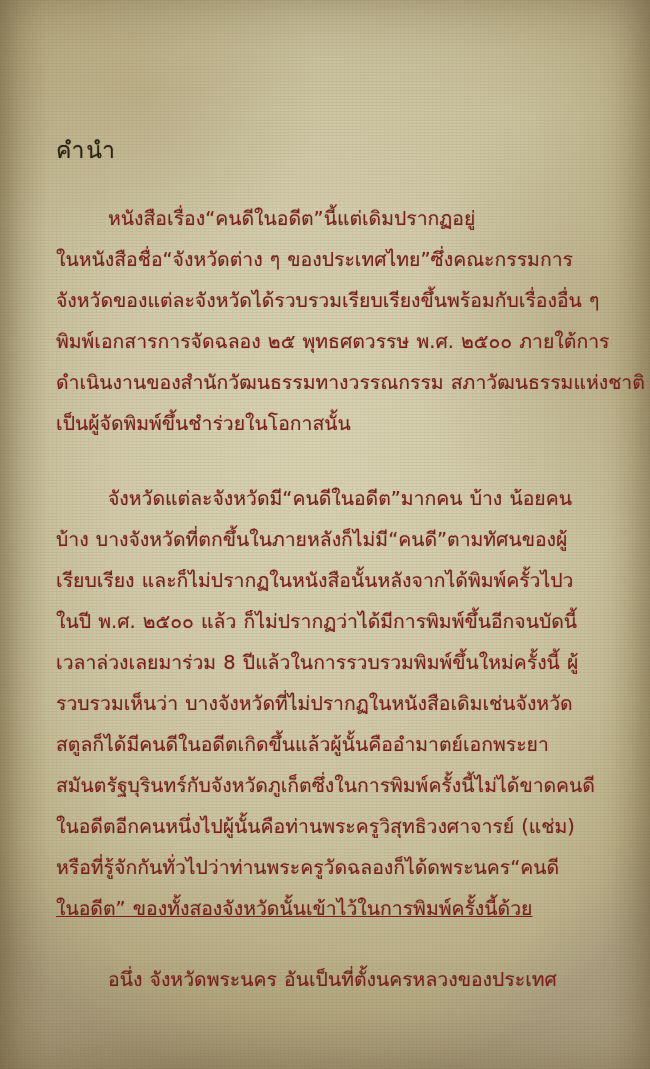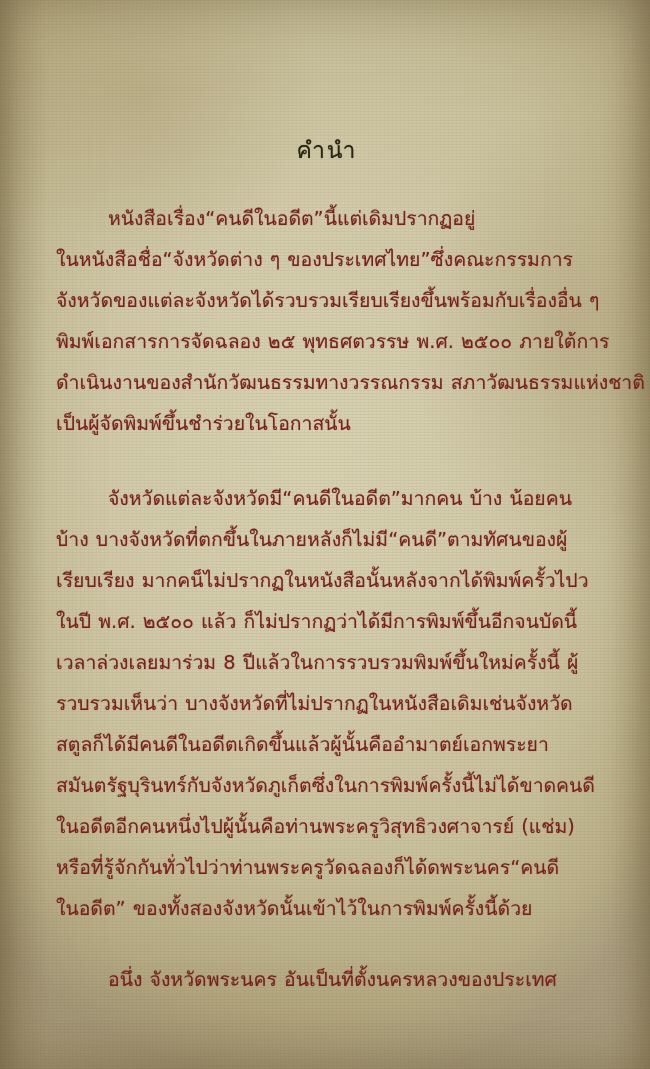--- a/index.html
+++ b/index.html
@@ -77,40 +77,40 @@
 
   .content {
     position: absolute;
     left: 56px;
     right: 52px;
     top: 0;
     bottom: 0;
   }
 
   .page-heading {
-    text-align: center;
+    text-align: left;
     margin-top: 132px;
     font-size: 23px;
     color: #2a2414;
     letter-spacing: 2px;
     font-family: "DejaVu Sans", sans-serif;
     text-shadow: 0 0 1px rgba(45,36,16,0.45);
   }
 
   .para {
     margin-top: 30px;
     font-size: 19.4px;
     line-height: 41px;
     color: #7f1d1d;
     text-align: justify;
     text-justify: inter-word;
     word-spacing: 1px;
     text-shadow: 0 0 1px rgba(45,36,16,0.40);
   }
-  .para-2 { margin-top: 34px; }
+  .para-2 { margin-top: 34px; text-decoration: underline; }
   .para-3 { margin-top: 30px; }
 
   .para span.line {
     display: block;
     white-space: nowrap;
   }
   .line.justified {
     display: flex;
     justify-content: space-between;
   }
@@ -137,21 +137,21 @@
           <span class="line justified line-indent"><span>หนังสือ</span><span>เรื่อง</span><span>“คนดีในอดีต”</span><span>นี้</span><span>แต่เดิมปรากฏอยู่</span></span>
           <span class="line justified"><span>ในหนังสือ</span><span>ชื่อ</span><span>“จังหวัดต่าง ๆ ของประเทศไทย”</span><span>ซึ่งคณะกรรมการ</span></span>
           <span class="line">จังหวัดของแต่ละจังหวัดได้รวบรวมเรียบเรียงขึ้นพร้อมกับเรื่องอื่น ๆ</span>
           <span class="line">พิมพ์เอกสารการจัดฉลอง ๒๕ พุทธศตวรรษ พ.ศ. ๒๕๐๐ ภายใต้การ</span>
           <span class="line">ดำเนินงานของสำนักวัฒนธรรมทางวรรณกรรม สภาวัฒนธรรมแห่งชาติ</span>
           <span class="line">เป็นผู้จัดพิมพ์ขึ้นชำร่วยในโอกาสนั้น</span>
         </div>
         <div class="para para-2">
           <span class="line justified line-indent"><span>จังหวัดแต่ละจังหวัดมี</span><span>“คนดีในอดีต”</span><span>มากคน บ้าง น้อยคน</span></span>
           <span class="line justified"><span>บ้าง บางจังหวัดที่ตกขึ้นในภายหลังก็ไม่มี</span><span>“คนดี”</span><span>ตามทัศนของผู้</span></span>
-          <span class="line justified"><span>เรียบเรียง มากคน็ไม่ปรากฏในหนังสือนั้น</span><span>หลังจากได้พิมพ์ครั้วไปว</span></span>
+          <span class="line justified"><span>เรียบเรียง และก็ไม่ปรากฏในหนังสือนั้น</span><span>หลังจากได้พิมพ์ครั้วไปว</span></span>
           <span class="line justified"><span>ในปี พ.ศ. ๒๕๐๐ แล้ว ก็ไม่ปรากฏว่าได้มีการพิมพ์ขึ้นอีก</span><span>จนบัดนี้</span></span>
           <span class="line justified"><span>เวลาล่วงเลยมาร่วม 8 ปีแล้ว</span><span>ในการรวบรวมพิมพ์ขึ้นใหม่ครั้งนี้ ผู้</span></span>
           <span class="line justified"><span>รวบรวมเห็นว่า บางจังหวัดที่ไม่ปรากฏในหนังสือเดิมเช่น</span><span>จังหวัด</span></span>
           <span class="line justified"><span>สตูล</span><span>ก็ได้มีคนดีในอดีตเกิดขึ้นแล้ว</span><span>ผู้นั้นคือ</span><span>อำมาตย์เอก</span><span>พระยา</span></span>
           <span class="line justified"><span>สมันตรัฐบุรินทร์</span><span>กับจังหวัดภูเก็ต</span><span>ซึ่งในการพิมพ์ครั้งนี้ไม่ได้ขาดคนดี</span></span>
           <span class="line justified"><span>ในอดีตอีกคนหนึ่งไป</span><span>ผู้นั้นคือ</span><span>ท่านพระครูวิสุทธิวงศาจารย์ (แช่ม)</span></span>
           <span class="line justified"><span>หรือที่รู้จักกันทั่วไปว่า</span><span>ท่านพระครูวัดฉลอง</span><span>ก็ได้ดพระนคร</span><span>“คนดี</span></span>
           <span class="line">ในอดีต”  ของทั้งสองจังหวัดนั้นเข้าไว้ในการพิมพ์ครั้งนี้ด้วย</span>
         </div>
         <div class="para para-3">

